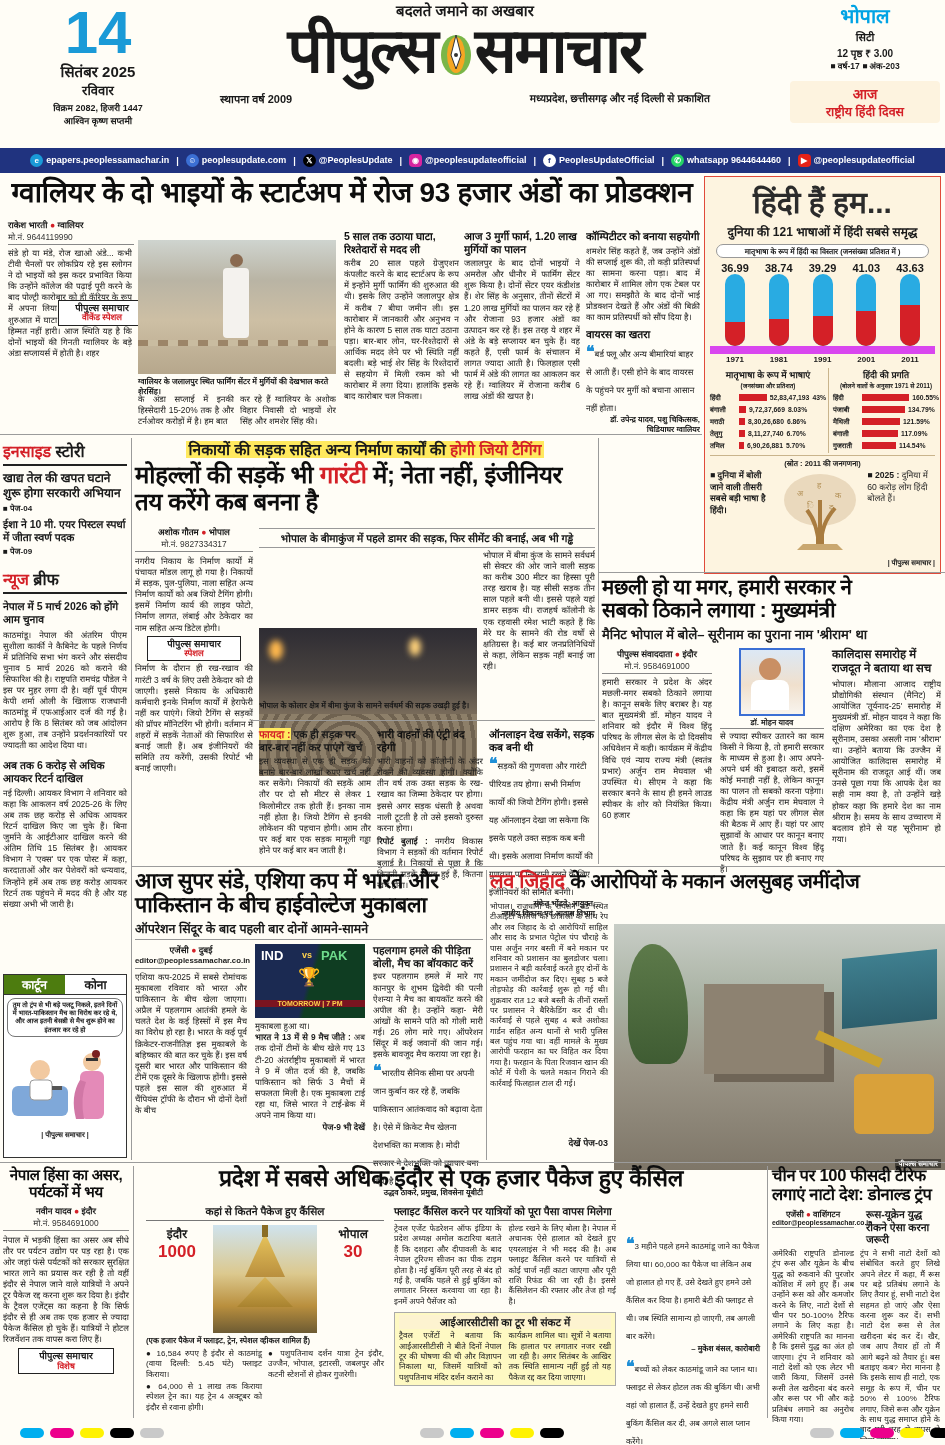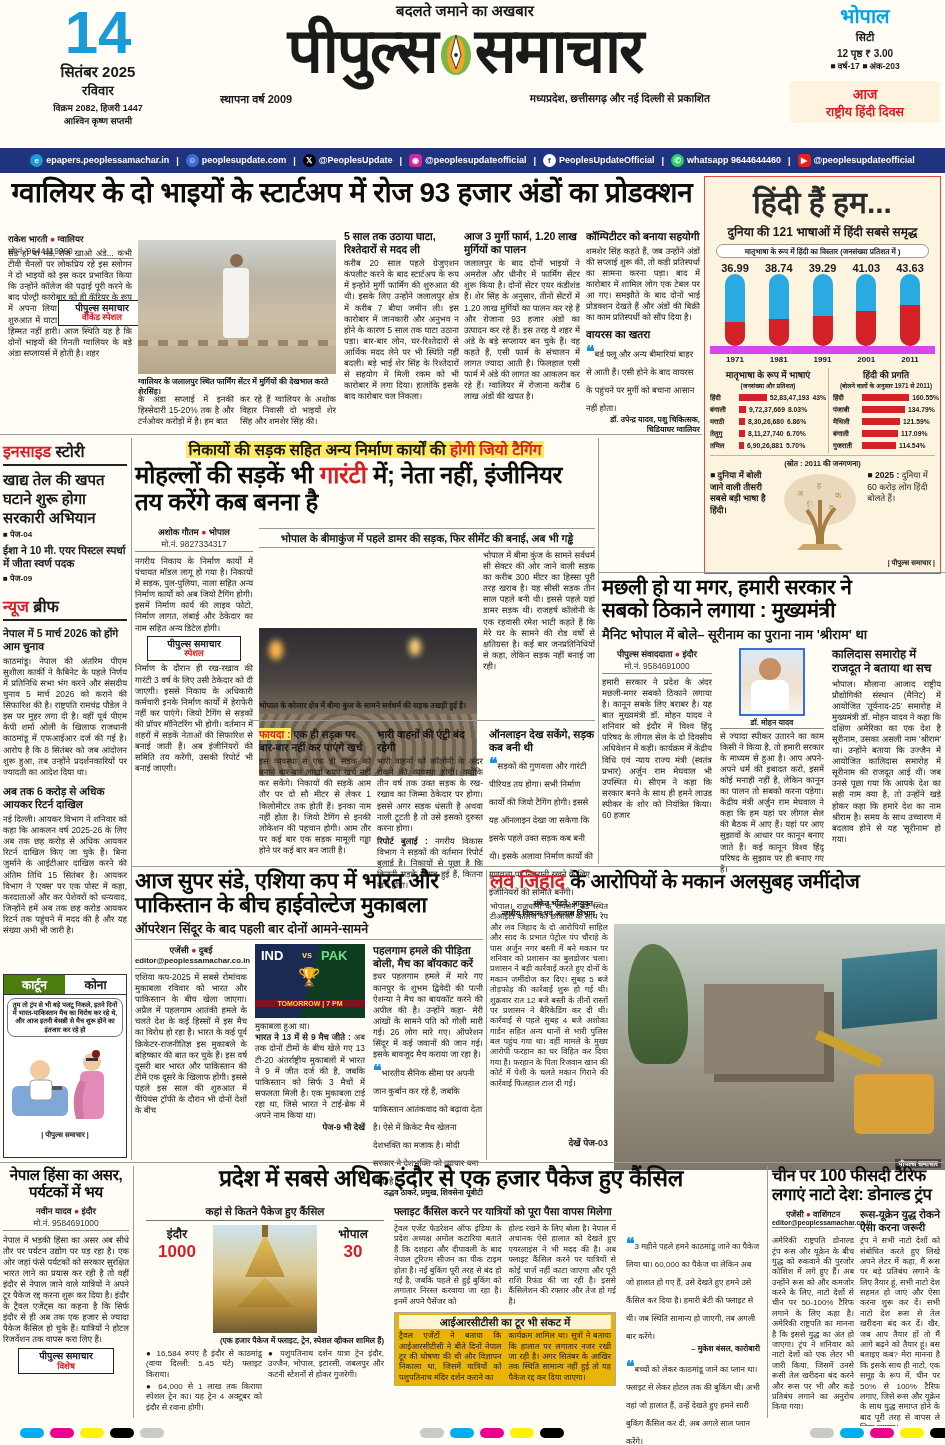--- a/index.html
+++ b/index.html
@@ -90,21 +90,21 @@
     <span><span class="soc-ic" style="background:#fff;color:#20337f;">f</span><span>PeoplesUpdateOfficial</span></span>
       <span>|</span>
     <span><span class="soc-ic" style="background:#25d366;">✆</span><span>whatsapp 9644644460</span></span>
       <span>|</span>
     <span><span class="soc-ic" style="background:#e62117;border-radius:4px;">▶</span><span>@peoplesupdateofficial</span></span>
   </div>
 
   <section>
     <div class="abs hl c" style="left:2px;top:178px;width:700px;font-size:28px;line-height:1.05;">ग्वालियर के दो भाइयों के स्टार्टअप में रोज 93 हजार अंडों का प्रोडक्शन</div>
 
-    <div class="abs" style="left:8px;top:233px;width:126px;border-bottom:1px solid #888;padding-bottom:2px;">
+    <div class="abs" style="left:8px;top:219px;width:126px;border-bottom:1px solid #888;padding-bottom:2px;">
       <div class="byl"><span>राकेश भारती</span> <span class="dot">●</span> <span>ग्वालियर</span></div>
       <div class="phone">मो.नं. 9644119990</div>
     </div>
 
     <div class="abs t" style="left:8px;top:248px;width:124px;height:184px;overflow:hidden;">संडे हो या मंडे, रोज खाओ अंडे... कभी टीवी चैनलों पर लोकप्रिय रहे इस स्लोगन ने दो भाइयों को इस कदर प्रभावित किया कि उन्होंने कॉलेज की पढ़ाई पूरी करने के बाद पोल्ट्री कारोबार को ही कॅरियर के रूप में अपना लिया। अनुभव की कमी से शुरुआत में घाटा सहने के बाद भी इन्होंने हिम्मत नहीं हारी। आज स्थिति यह है कि दोनों भाइयों की गिनती ग्वालियर के बड़े अंडा सप्लायर्स में होती है। शहर</div>
     <div class="abs badge" style="left:58px;top:300px;width:78px;">
       <div class="n1">पीपुल्स समाचार</div>
       <div class="n2">वीकेंड स्पेशल</div>
     </div>
 
@@ -272,21 +272,21 @@
   </aside>
 
   <div class="divh" style="left:0;top:434px;width:702px;"></div>
   <div class="divv" style="left:131px;top:438px;height:722px;"></div>
   <div class="divv" style="left:598px;top:438px;height:426px;"></div>
 
   <aside class="abs" style="left:3px;top:440px;width:124px;">
     <div style="font-size:16px;font-weight:900;border-bottom:2px solid #222;padding-bottom:2px;">
       <span class="r">इनसाइड</span><span> स्टोरी</span>
     </div>
-    <div class="b" style="font-size:15px;margin-top:5px;line-height:1.25;">खाद्य तेल की खपत घटाने शुरू होगा सरकारी अभियान</div>
+    <div class="b" style="font-size:12px;margin-top:5px;line-height:1.25;">खाद्य तेल की खपत घटाने शुरू होगा सरकारी अभियान</div>
     <div class="b" style="font-size:8px;margin-top:1px;">■ पेज-04</div>
     <div class="b" style="font-size:10.5px;margin-top:5px;line-height:1.25;">ईशा ने 10 मी. एयर पिस्टल स्पर्धा में जीता स्वर्ण पदक</div>
     <div class="b" style="font-size:8px;margin-top:1px;">■ पेज-09</div>
 
     <div style="font-size:16px;font-weight:900;border-bottom:2px solid #222;padding-bottom:2px;margin-top:12px;">
       <span class="r">न्यूज</span><span> ब्रीफ</span>
     </div>
     <div class="b" style="font-size:10.5px;margin-top:6px;line-height:1.25;">नेपाल में 5 मार्च 2026 को होंगे आम चुनाव</div>
     <div class="t" style="margin-top:3px;">काठमांडू। नेपाल की अंतरिम पीएम सुशीला कार्की ने कैबिनेट के पहले निर्णय में प्रतिनिधि सभा भंग करने और संसदीय चुनाव 5 मार्च 2026 को कराने की सिफारिश की है। राष्ट्रपति रामचंद्र पौडेल ने इस पर मुहर लगा दी है। वहीं पूर्व पीएम केपी शर्मा ओली के खिलाफ राजधानी काठमांडू में एफआईआर दर्ज की गई है। आरोप है कि 8 सितंबर को जब आंदोलन शुरू हुआ, तब उन्होंने प्रदर्शनकारियों पर ज्यादती का आदेश दिया था।</div>
     <div class="b" style="font-size:10.5px;margin-top:7px;line-height:1.25;">अब तक 6 करोड़ से अधिक आयकर रिटर्न दाखिल</div>
@@ -333,21 +333,21 @@
       </div>
       <div class="t">निर्माण के दौरान ही रख-रखाव की गारंटी 3 वर्ष के लिए उसी ठेकेदार को दी जाएगी। इससे निकाय के अधिकारी कर्मचारी इनके निर्माण कार्यों में हेराफेरी नहीं कर पाएंगे। जियो टैगिंग से सड़कों की प्रॉपर मॉनिटरिंग भी होगी। वर्तमान में शहरों में सड़कें नेताओं की सिफारिश से बनाई जाती हैं। अब इंजीनियरों की समिति तय करेंगी, उसकी रिपोर्ट भी बनाई जाएगी।</div>
     </div>
 
     <div class="abs b" style="left:124px;top:90px;width:336px;font-size:10.5px;border-top:1px solid #999;border-bottom:1px solid #999;padding:2px 0;text-align:center;">भोपाल के बीमाकुंज में पहले डामर की सड़क, फिर सीमेंट की बनाई, अब भी गड्ढे</div>
     <div class="abs photo" style="left:124px;top:112px;width:218px;height:148px;background:linear-gradient(180deg,#2e2c33 0%,#4a4440 35%,#7d6f5d 60%,#8d7f69 100%);">
       <div class="abs" style="left:10px;top:12px;width:14px;height:20px;background:#ffb84d;border-radius:50%;filter:blur(3px);"></div>
       <div class="abs" style="left:150px;top:10px;width:12px;height:18px;background:#ffd27a;border-radius:50%;filter:blur(3px);"></div>
       <div class="abs" style="left:0;top:86px;width:218px;height:62px;background:repeating-radial-gradient(circle at 40% 60%, #8d7f69 0 6px, #6f6250 6px 10px);"></div>
     </div>
-    <div class="abs cap" style="left:124px;top:263px;width:218px;font-family:Liberation Serif, serif;">भोपाल के कोलार क्षेत्र में बीमा कुंज के सामने सर्वधर्म की सड़क उखड़ी हुई है।</div>
+    <div class="abs cap" style="left:124px;top:263px;width:218px;">भोपाल के कोलार क्षेत्र में बीमा कुंज के सामने सर्वधर्म की सड़क उखड़ी हुई है।</div>
 
     <div class="abs t" style="left:348px;top:112px;width:112px;height:168px;overflow:hidden;">भोपाल में बीमा कुंज के सामने सर्वधर्म सी सेक्टर की ओर जाने वाली सड़क का करीब 300 मीटर का हिस्सा पूरी तरह खराब है। यह सीसी सड़क तीन साल पहले बनी थी। इससे पहले यहां डामर सड़क थी। राजहर्ष कॉलोनी के एक रहवासी रमेश भाटी कहते हैं कि मेरे घर के सामने की रोड वर्षों से क्षतिग्रस्त है। कई बार जनप्रतिनिधियों से कहा, लेकिन सड़क नहीं बनाई जा रही।</div>
 
     <div class="divh" style="left:118px;top:282px;width:342px;"></div>
 
     <div class="abs" style="left:124px;top:290px;width:112px;">
       <div style="font-size:10.5px;font-weight:800;line-height:1.2;"><span style="background:#ffe95e;color:#d42027;">फायदा :</span><span> एक ही सड़क पर बार-बार नहीं कर पाएंगे खर्च</span></div>
       <div class="t" style="margin-top:3px;">इस व्यवस्था से एक ही सड़क को बनाने बार-बार लाखों रुपए खर्च नहीं कर सकेंगे। निकायों की सड़कें आम तौर पर दो सौ मीटर से लेकर 1 किलोमीटर तक होती हैं। इनका नाम नहीं होता है। जियो टैगिंग से इनकी लोकेशन की पहचान होगी। आम तौर पर कई बार एक सड़क मामूली गड्ढा होने पर कई बार बन जाती है।</div>
     </div>
     <div class="abs" style="left:242px;top:290px;width:106px;">
@@ -470,60 +470,60 @@
         <div class="photo" style="width:104px;height:108px;background:linear-gradient(180deg,#cfe3ee 0%,#dcc98f 45%,#b98f3e 75%,#6d5b33 100%);">
           <div class="abs" style="left:32px;top:8px;width:40px;height:44px;background:linear-gradient(180deg,#e8c55c,#b98f3e);clip-path:polygon(50% 0,100% 100%,0 100%);"></div>
           <div class="abs" style="left:24px;top:52px;width:56px;height:30px;background:linear-gradient(180deg,#d9b456,#a8822f);clip-path:polygon(50% 0,100% 100%,0 100%);"></div>
           <div class="abs" style="left:49px;top:0;width:6px;height:12px;background:#8a6d25;"></div>
         </div>
         <div class="c" style="width:62px;">
           <div class="b" style="font-size:12px;">भोपाल</div>
           <div class="b r" style="font-size:17px;">30</div>
         </div>
       </div>
-      <div class="cap" style="margin-top:3px;text-align:right;">(एक हजार पैकेज में फ्लाइट, ट्रेन, स्पेशल व्हीकल शामिल हैं)</div>
+      <div class="cap" style="margin-top:3px;">(एक हजार पैकेज में फ्लाइट, ट्रेन, स्पेशल व्हीकल शामिल हैं)</div>
       <div style="display:flex;gap:6px;margin-top:3px;">
         <div style="width:116px;">
           <div class="t2">● <span>16,584 रुपए है इंदौर से काठमांडू (वाया दिल्ली: 5.45 घंटे) फ्लाइट किराया।</span></div>
           <div class="t2" style="margin-top:2px;">● <span>64,000 से 1 लाख तक किराया स्पेशल ट्रेन का। यह ट्रेन 4 अक्टूबर को इंदौर से रवाना होगी।</span></div>
         </div>
         <div style="width:116px;">
           <div class="t2">● <span>पशुपतिनाथ दर्शन यात्रा ट्रेन इंदौर, उज्जैन, भोपाल, इटारसी, जबलपुर और कटनी स्टेशनों से होकर गुजरेगी।</span></div>
         </div>
       </div>
     </div>
 
     <div class="abs" style="left:256px;top:38px;width:222px;">
       <div class="b" style="font-size:10.5px;border-bottom:1px solid #777;padding-bottom:2px;">फ्लाइट कैंसिल करने पर यात्रियों को पूरा पैसा वापस मिलेगा</div>
       <div style="display:flex;gap:7px;margin-top:3px;">
         <div class="t2" style="width:108px;">ट्रेवल एजेंट फेडरेशन ऑफ इंडिया के प्रदेश अध्यक्ष अमोल कटारिया बताते हैं कि दशहरा और दीपावली के बाद नेपाल टूरिज्म सीजन का पीक टाइम होता है। नई बुकिंग पूरी तरह से बंद हो गई है, जबकि पहले से हुई बुकिंग को लगातार निरस्त करवाया जा रहा है। इनमें अपने पैसेंजर को</div>
         <div class="t2" style="width:108px;">होल्ड रखने के लिए बोला है। नेपाल में अचानक ऐसे हालात को देखते हुए एयरलाइंस ने भी मदद की है। अब फ्लाइट कैंसिल करने पर यात्रियों से कोई चार्ज नहीं काटा जाएगा और पूरी राशि रिफंड की जा रही है। इससे कैंसिलेशन की रफ्तार और तेज हो गई है।</div>
       </div>
-      <div style="border:1px solid #aaa;background:#eab308;margin-top:5px;padding:2px 4px;">
+      <div style="border:1px solid #aaa;background:#fef9c3;margin-top:5px;padding:2px 4px;">
         <div class="c b" style="font-size:10.5px;background:#fdf3d0;">आईआरसीटीसी का टूर भी संकट में</div>
         <div style="display:flex;gap:7px;margin-top:2px;">
           <div class="t2" style="width:104px;">ट्रैवल एजेंटों ने बताया कि आईआरसीटीसी ने बीते दिनों नेपाल टूर की घोषणा की थी और विज्ञापन निकाला था, जिसमें यात्रियों को पशुपतिनाथ मंदिर दर्शन कराने का</div>
           <div class="t2" style="width:104px;">कार्यक्रम शामिल था। सूत्रों ने बताया कि हालात पर लगातार नजर रखी जा रही है। अगर सितंबर के आखिर तक स्थिति सामान्य नहीं हुई तो यह पैकेज रद्द कर दिया जाएगा।</div>
         </div>
       </div>
     </div>
 
     <div class="abs" style="left:488px;top:38px;width:134px;margin-top:31px;">
       <div><span class="quote-ic">❝</span><span class="t2">3 महीने पहले हमने काठमांडू जाने का पैकेज लिया था। 60,000 का पैकेज था लेकिन अब जो हालात हो गए हैं, उसे देखते हुए हमने उसे कैंसिल कर दिया है। हमारी बेटी की फ्लाइट से थी। जब स्थिति सामान्य हो जाएगी, तब अगली बार करेंगे।</span></div>
       <div class="cap" style="text-align:right;margin-top:1px;">– मुकेश बंसल, कारोबारी</div>
       <div style="margin-top:4px;"><span class="quote-ic">❝</span><span class="t2">बच्चों को लेकर काठमांडू जाने का प्लान था। फ्लाइट से लेकर होटल तक की बुकिंग थी। अभी वहां जो हालात हैं, उन्हें देखते हुए हमने सारी बुकिंग कैंसिल कर दी, अब अगले साल प्लान करेंगे।</span></div>
       <div class="cap" style="text-align:right;">आशुतोष शर्मा,</div>
       <div class="cap" style="text-align:right;">रियल एस्टेट कारोबारी</div>
     </div>
   </section>
 
   <section class="abs" style="left:772px;top:1166px;width:170px;">
     <div class="hl" style="font-size:16.5px;line-height:1.15;">चीन पर 100 फीसदी टैरिफ</div>
     <div class="hl" style="font-size:16.5px;line-height:1.15;">लगाएं नाटो देश: डोनाल्ड ट्रंप</div>
-    <div style="display:flex;gap:6px;margin-top:4px;align-items:flex-start;">
+    <div style="display:flex;gap:12px;margin-top:4px;align-items:flex-start;">
       <div style="width:82px;">
         <div class="byl c" style="font-size:8px;"><span>एजेंसी</span> <span class="dot">●</span> <span>वाशिंगटन</span></div>
         <div class="cap c" style="font-size:6.8px;border-bottom:1px solid #888;">editor@peoplessamachar.co.in</div>
       </div>
       <div style="width:80px;font-size:10.5px;font-weight:800;line-height:1.2;">रूस-यूक्रेन युद्ध रोकने ऐसा करना जरूरी</div>
     </div>
     <div style="display:flex;gap:6px;margin-top:3px;">
       <div class="t2" style="width:82px;height:190px;overflow:hidden;">अमेरिकी राष्ट्रपति डोनाल्ड ट्रंप रूस और यूक्रेन के बीच युद्ध को रुकवाने की पुरजोर कोशिश में लगे हुए हैं। अब उन्होंने रूस को और कमजोर करने के लिए, नाटो देशों से चीन पर 50-100% टैरिफ लगाने के लिए कहा है। अमेरिकी राष्ट्रपति का मानना है कि इससे युद्ध का अंत हो जाएगा। ट्रंप ने शनिवार को नाटो देशों को एक लेटर भी जारी किया, जिसमें उनसे रूसी तेल खरीदना बंद करने और रूस पर भी और कड़े प्रतिबंध लगाने का अनुरोध किया गया।</div>
       <div class="t2" style="width:80px;height:190px;overflow:hidden;">ट्रंप ने सभी नाटो देशों को संबोधित करते हुए लिखे अपने लेटर में कहा, मैं रूस पर बड़े प्रतिबंध लगाने के लिए तैयार हूं, सभी नाटो देश सहमत हो जाएं और ऐसा करना शुरू कर दें। सभी नाटो देश रूस से तेल खरीदना बंद कर दें। खैर, जब आप तैयार हों तो मैं आगे बढ़ने को तैयार हूं। बस बताइए कब? मेरा मानना है कि इसके साथ ही नाटो, एक समूह के रूप में, चीन पर 50% से 100% टैरिफ लगाए, जिसे रूस और यूक्रेन के साथ युद्ध समाप्त होने के बाद पूरी तरह से वापस ले लिया जाएगा।</div>
     </div>

